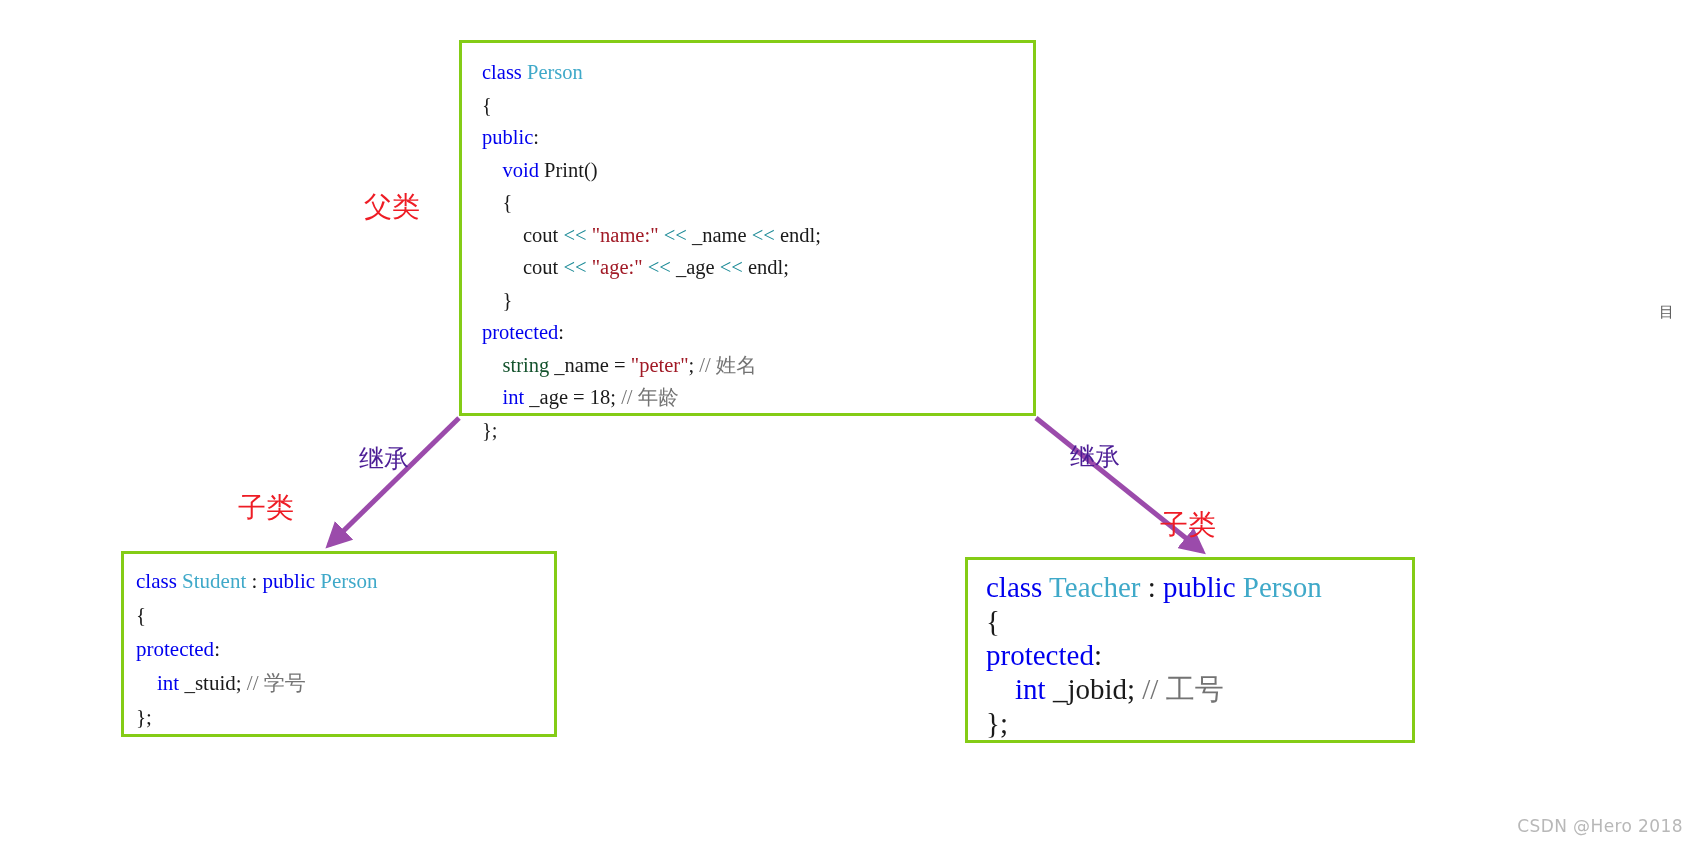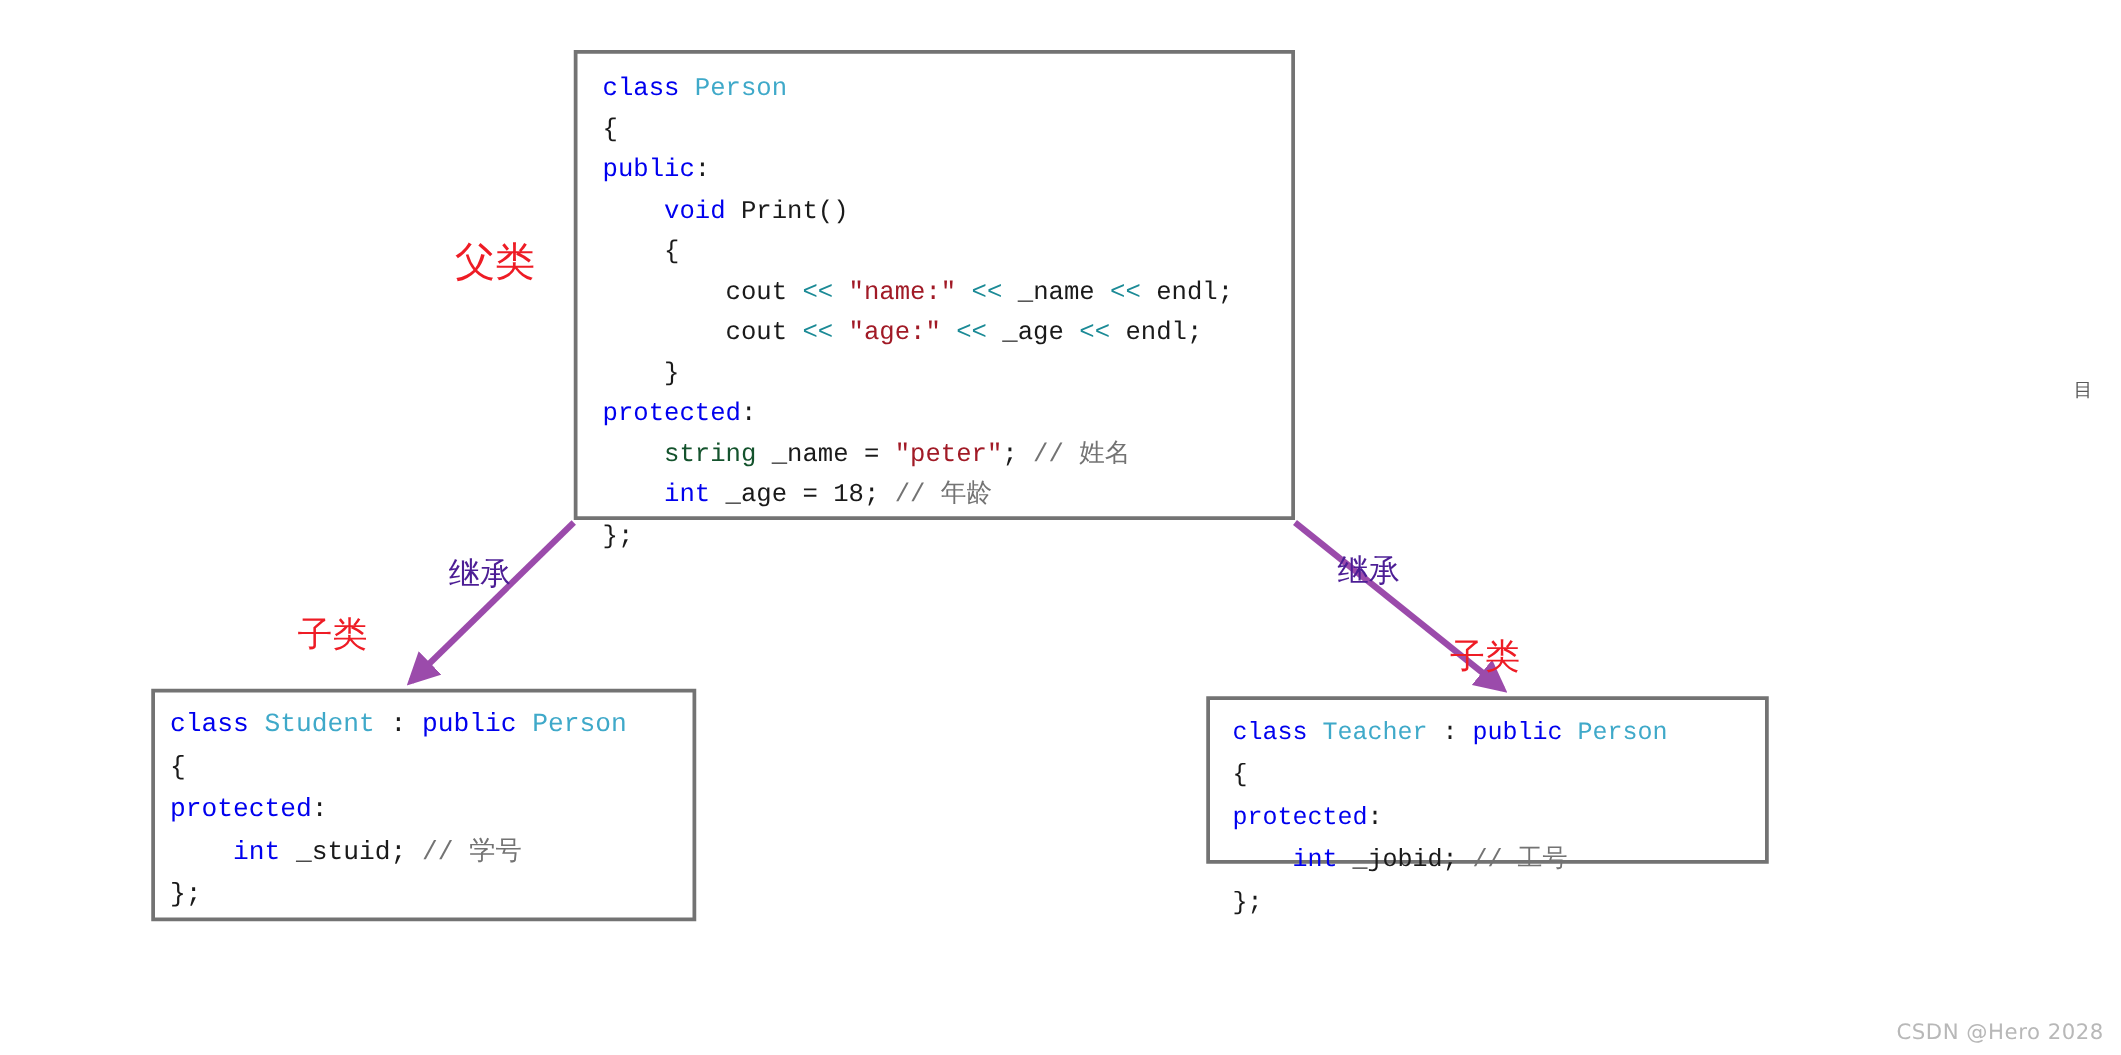--- a/index.html
+++ b/index.html
@@ -18,25 +18,25 @@
   .canvas {
     position: absolute;
     left: 0; top: 0;
     width: 1697px;
     height: 844px;
   }
 
   
   .code-box {
     position: absolute;
-    border: 3px solid #737373;
+    border: 3px solid #84cc16;
     box-sizing: border-box;
     background: #ffffff;
     white-space: pre;
-    font-family: Liberation Mono, monospace;
+    font-family: Liberation Serif, serif;
     color: #1a1a1a;
   }
 
   #box-person {
     left: 459px;
     top: 40px;
     width: 577px;
     height: 376px;
     padding: 13px 0 0 20px;
     font-size: 20.5px;
@@ -50,23 +50,23 @@
     height: 186px;
     padding: 10px 0 0 12px;
     font-size: 21px;
     line-height: 34px;
   }
 
   #box-teacher {
     left: 965px;
     top: 557px;
     width: 450px;
-    height: 134px;
+    height: 186px;
     padding: 10px 0 0 18px;
-    font-size: 20px;
+    font-size: 29px;
     line-height: 34px;
   }
 
   .ln { display: block; }
 
   
   .t-kw    { color: #0000ee; }           
   .t-type  { color: #3fa9c9; }           
   .t-stype { color: #14532d; }           
   .t-plain { color: #1a1a1a; }           
@@ -76,21 +76,21 @@
 
   
   .ann {
     position: absolute;
     white-space: nowrap;
     font-family: "DejaVu Sans", sans-serif;
   }
   .ann-red    { color: #ee1c25; }
   .ann-purple { color: #4c1d95; }
 
-  #lbl-parent   { left: 364px; top: 188px; font-size: 32px; }
+  #lbl-parent   { left: 364px; top: 188px; font-size: 28px; }
   #lbl-child-l  { left: 238px; top: 489px; font-size: 28px; }
   #lbl-child-r  { left: 1160px; top: 506px; font-size: 28px; }
   #lbl-inherit-l{ left: 359px; top: 442px; font-size: 25px; }
   #lbl-inherit-r{ left: 1070px; top: 440px; font-size: 25px; }
 
   
   #arrows {
     position: absolute;
     left: 0; top: 0;
     width: 1697px; height: 844px;
@@ -144,15 +144,15 @@
   <div class="ann ann-red" id="lbl-child-l">子类</div>
 
   <div class="ann ann-red" id="lbl-child-r">子类</div>
 
   <div class="ann ann-purple" id="lbl-inherit-l">继承</div>
 
   <div class="ann ann-purple" id="lbl-inherit-r">继承</div>
 
   <div id="stray-glyph">目</div>
 
-  <div id="watermark">CSDN @Hero 2028</div>
+  <div id="watermark">CSDN @Hero 2018</div>
 
 </div>
 
 </body></html>

